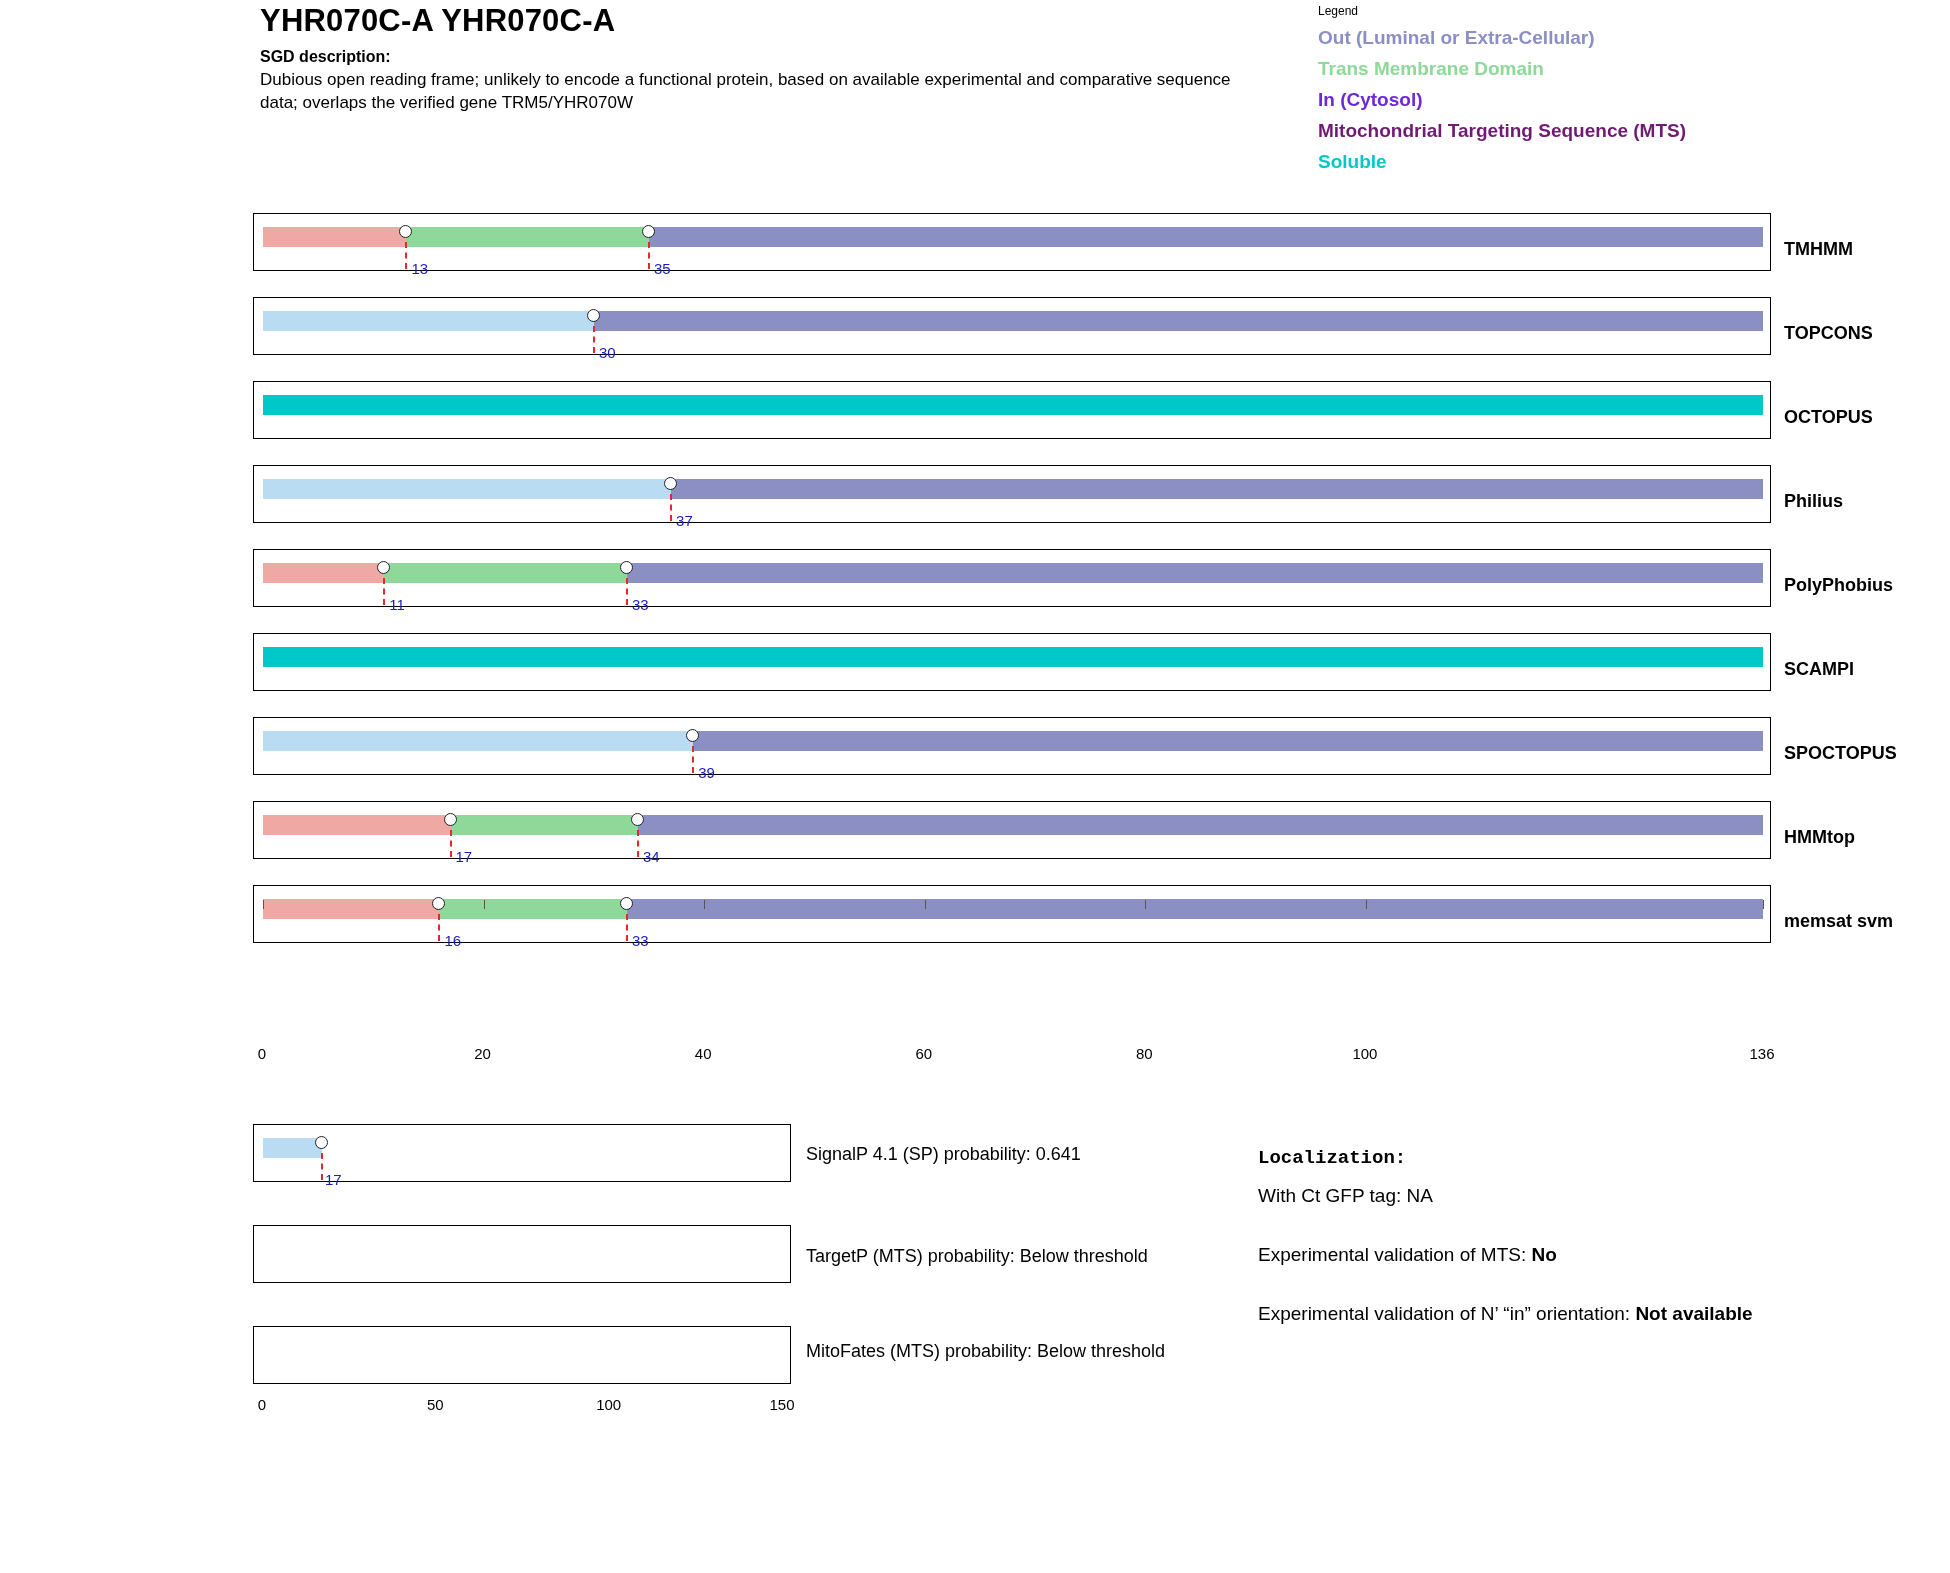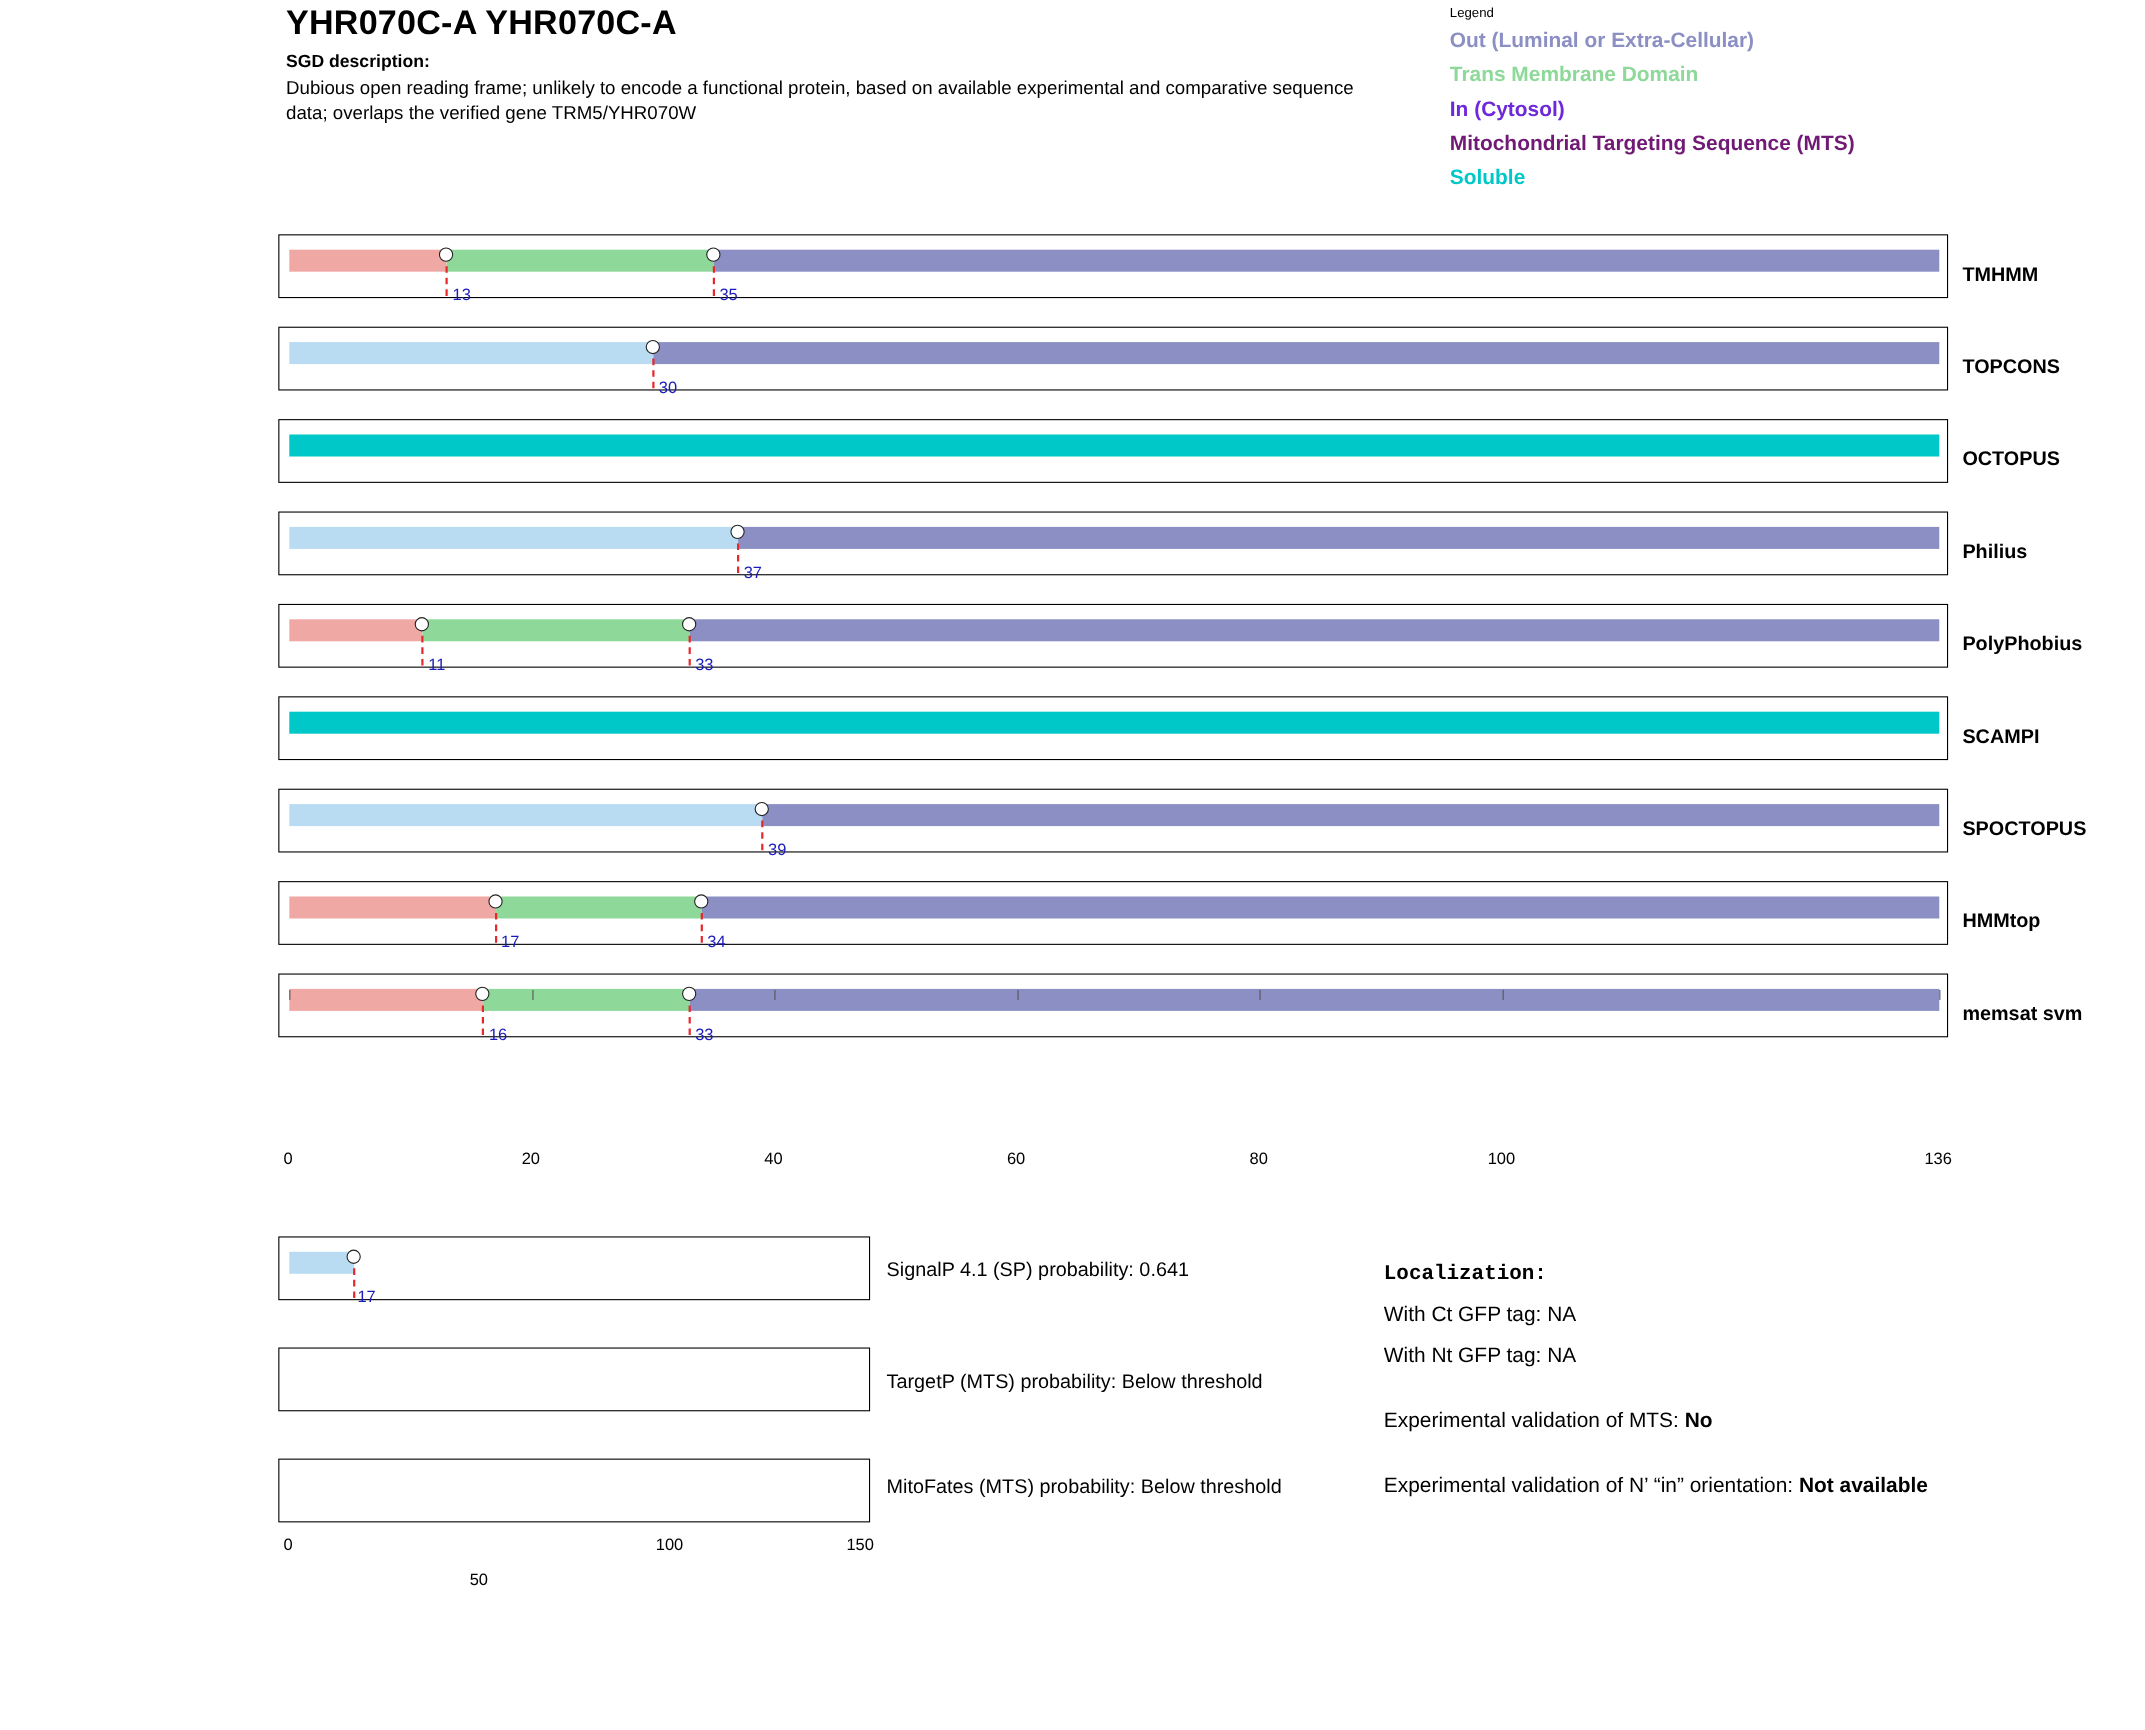--- a/index.html
+++ b/index.html
@@ -287,29 +287,28 @@
     </div>
     <div class="small-box" style="top: 1225px;">
       <div class="small-track"></div>
     </div>
     <div class="small-box" style="top: 1326px;">
       <div class="small-track"></div>
     </div>
   </div>
 <div id="bottom-axis">
     <div class="axis-tick-label" style="left: 9px;">0</div>
-    <div class="axis-tick-label" style="left: 182.333px; margin-top: 32px;">50</div>
+    <div class="axis-tick-label" style="left: 182.333px;">50</div>
     <div class="axis-tick-label" style="left: 355.667px;">100</div>
     <div class="axis-tick-label" style="left: 529px;">150</div>
   </div>
 
 <div id="localization">
   <div class="loc-title">Localization:</div>
   <div>With Ct GFP tag: NA</div>
-  <div>With Nt GFP tag: NA</div>
   <div class="loc-gap"></div>
   <div><span>Experimental validation of MTS: </span><span class="strong">No</span></div>
   <div class="loc-gap"></div>
   <div><span>Experimental validation of N’ “in” orientation: </span><span class="strong">Not available</span></div>
 </div>
 
 <div class="dashline" style="left: 405.382px; top: 242px;"></div>
 <div class="marker" style="left: 399.382px; top: 225px;"></div>
 <div class="poslabel" style="left: 411.382px; top: 260px;">13</div>
 <div class="dashline" style="left: 648.029px; top: 242px;"></div>

